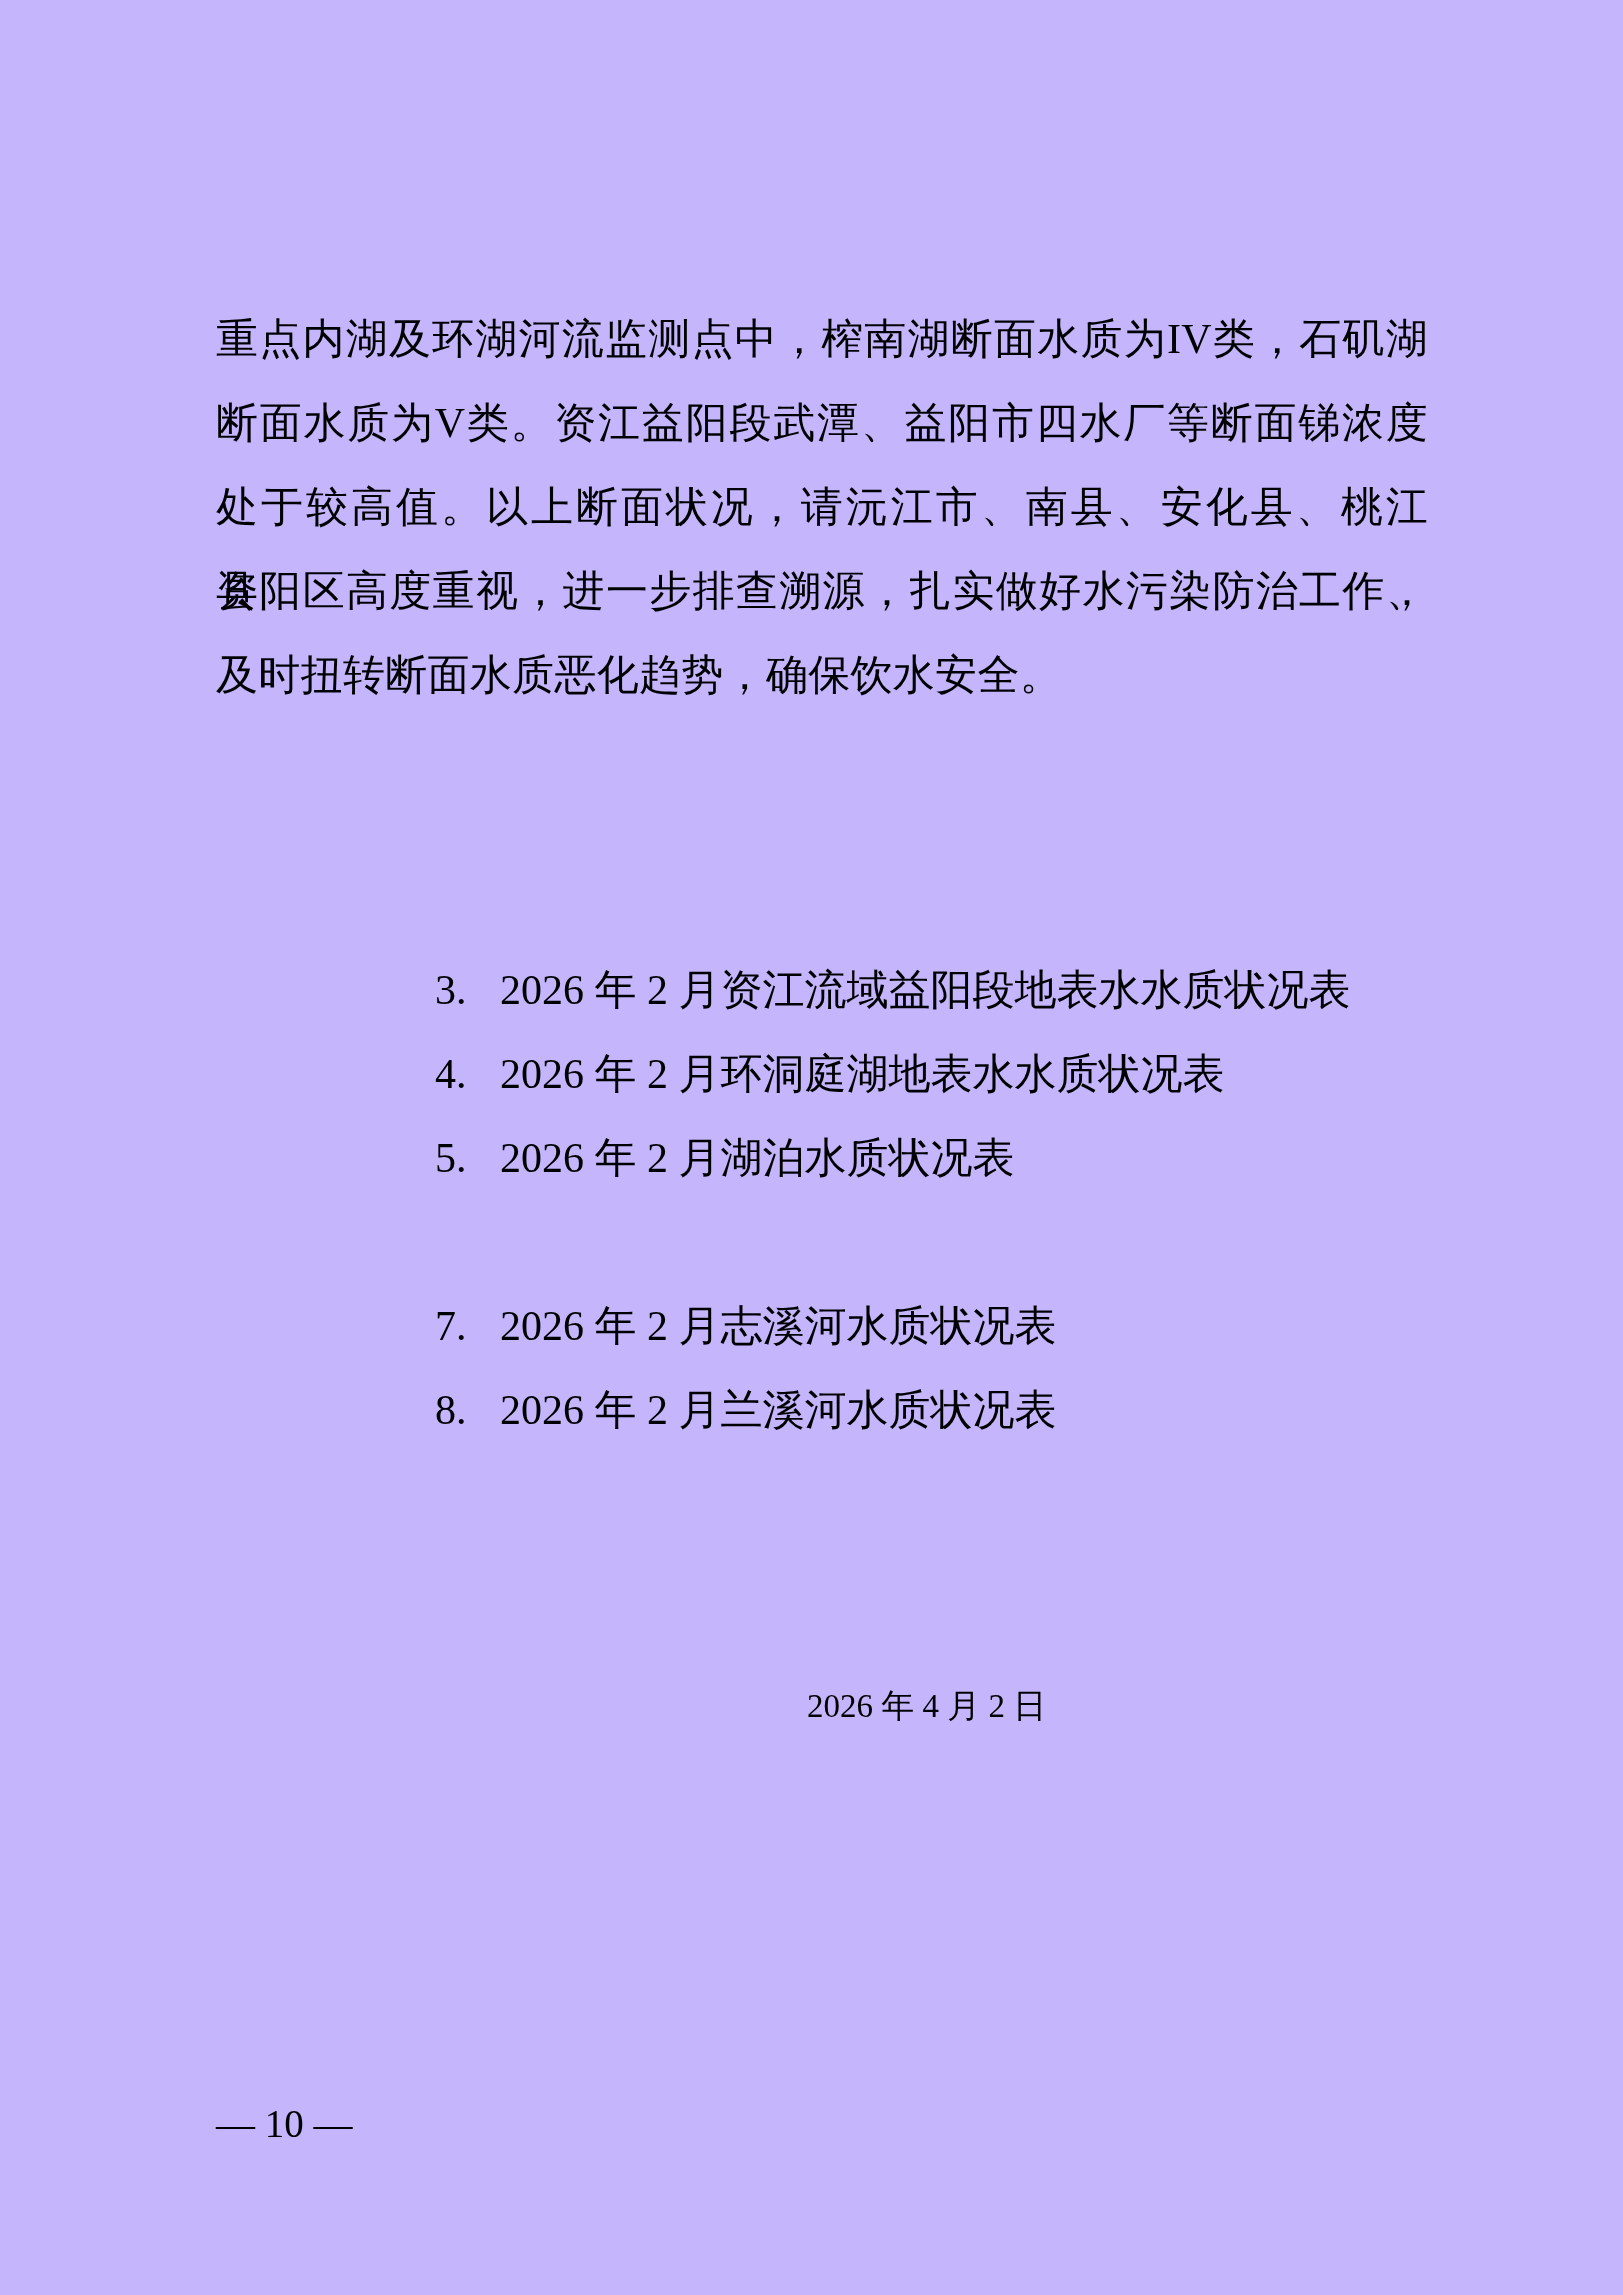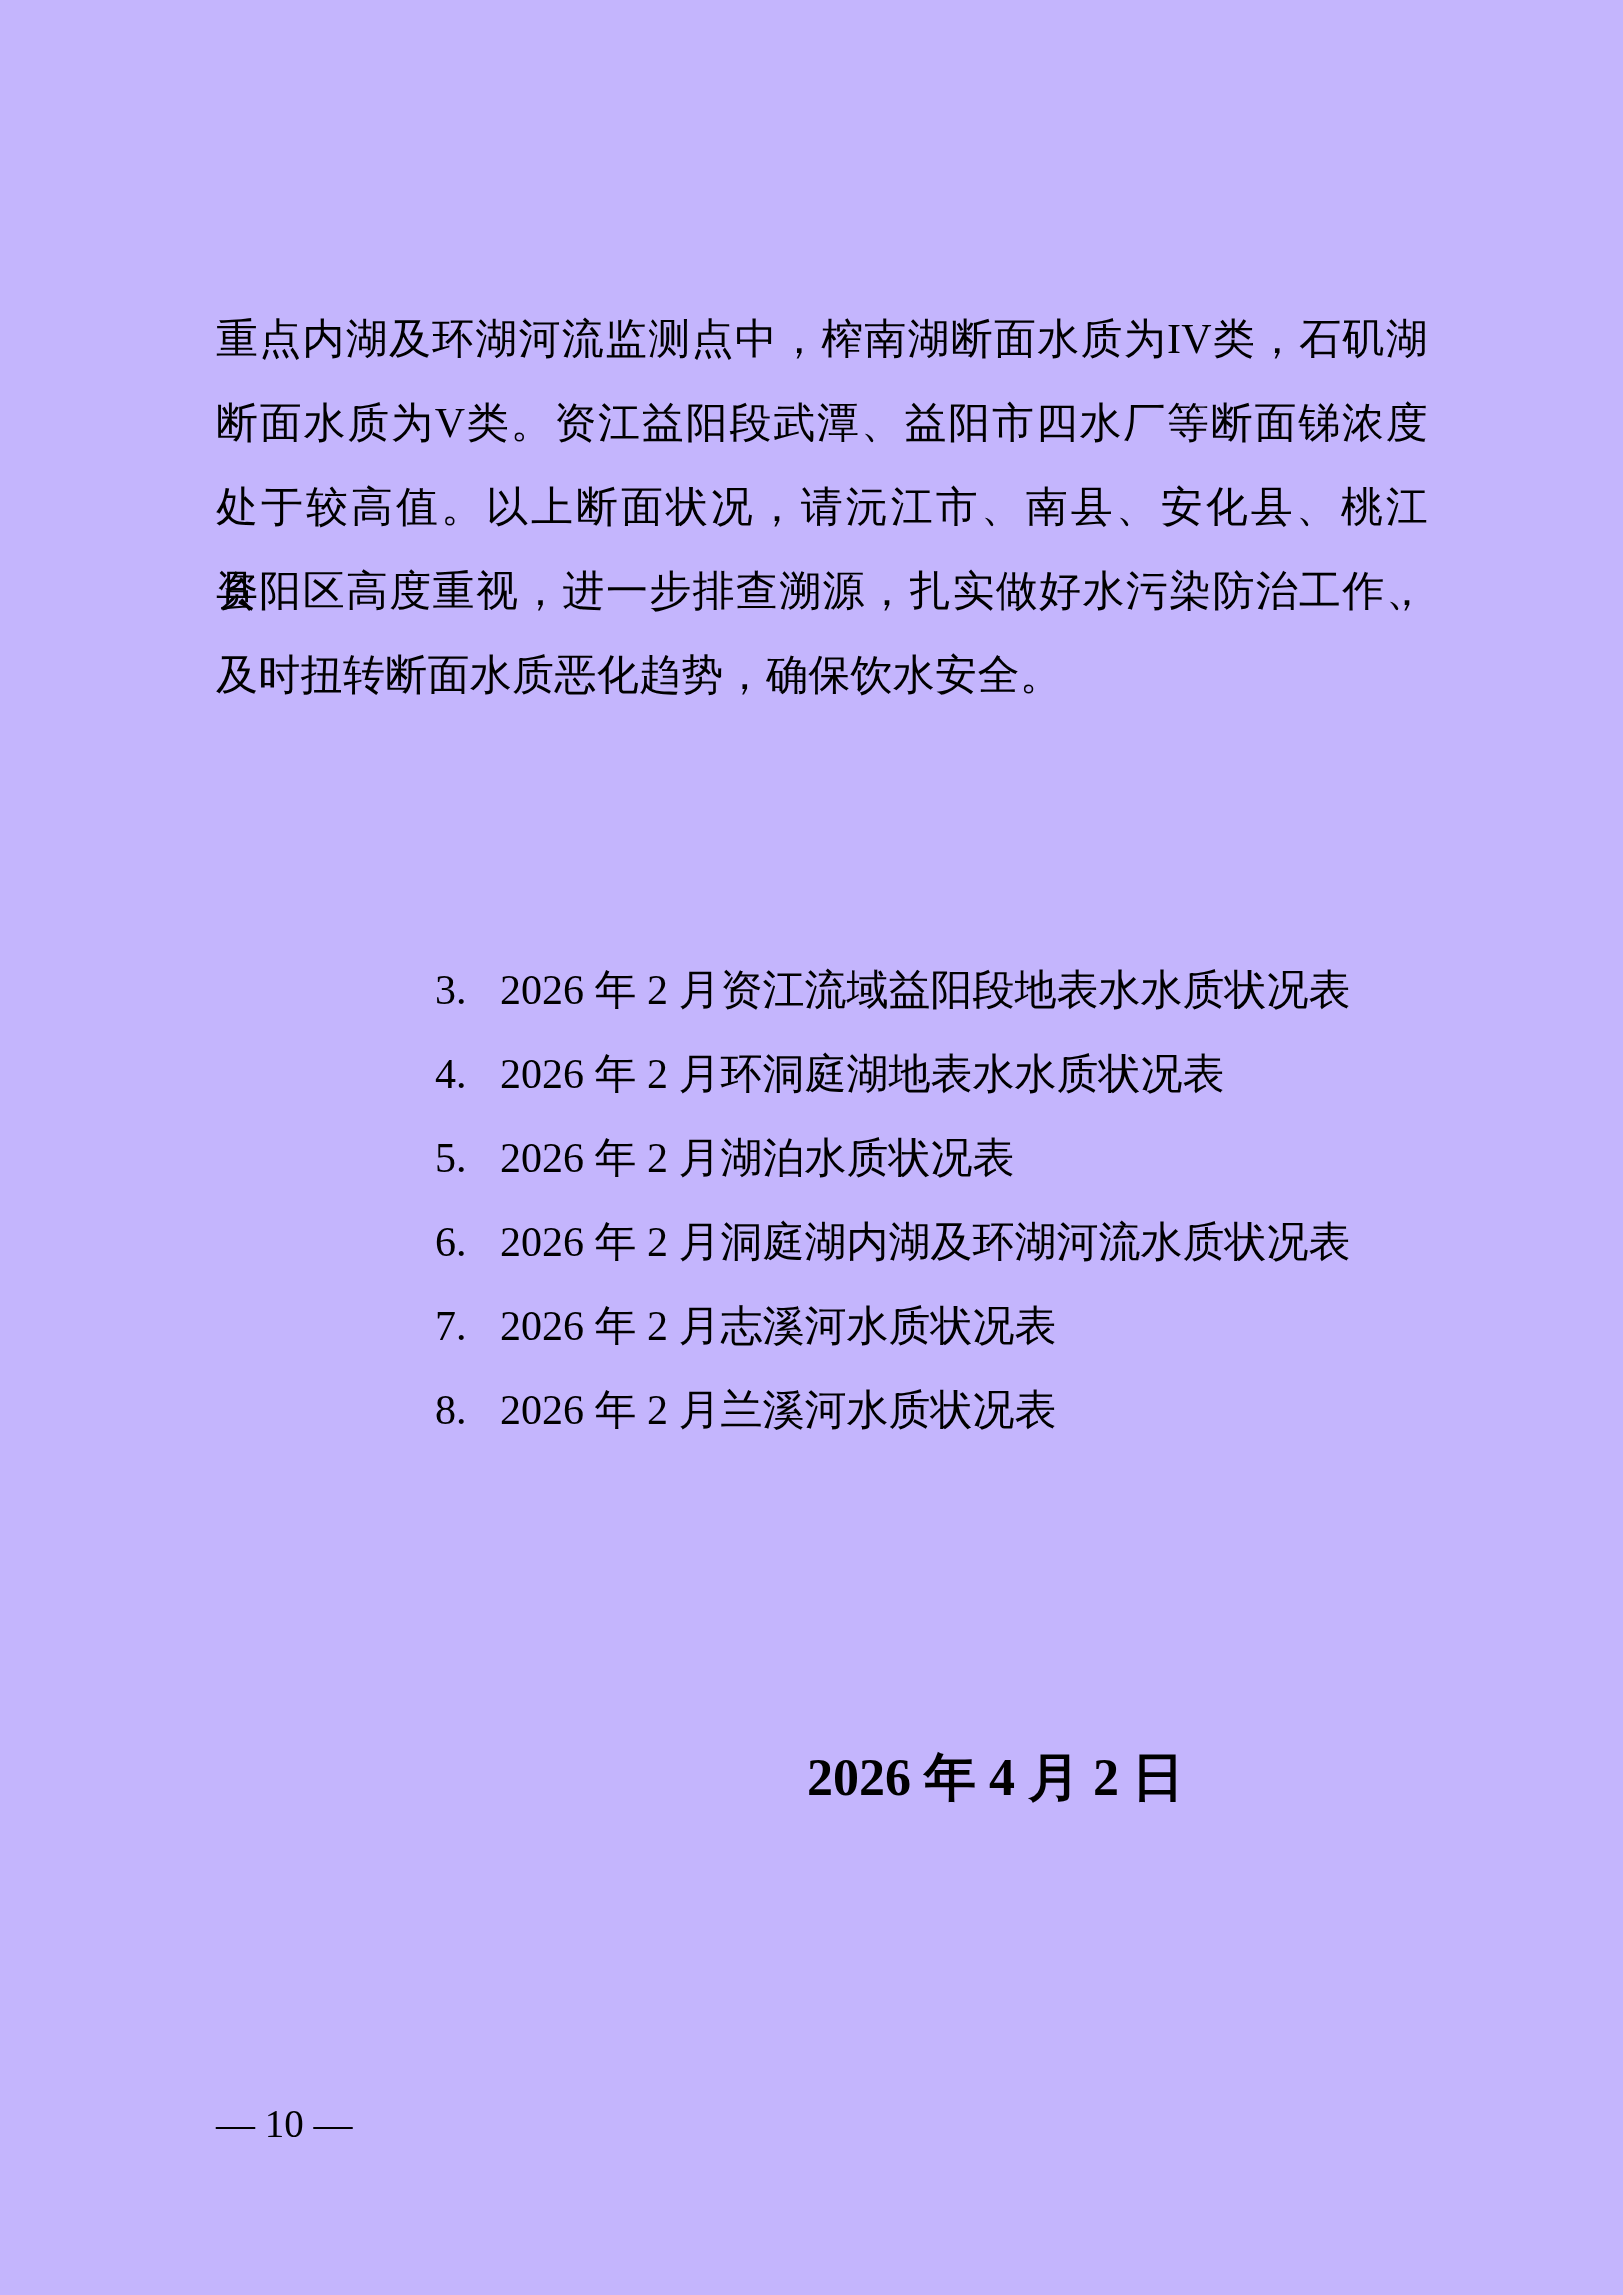--- a/index.html
+++ b/index.html
@@ -62,25 +62,24 @@
     left: 635px;
     top: 1582px;
     font-size: 42px;
     line-height: 84px;
     letter-spacing: 2.1px;
     white-space: nowrap;
   }
   .doc-date {
     position: absolute;
     left: 807px;
-    top: 1736px;
-    font-size: 52px;
+    top: 1664px;
+    font-size: 33px;
     line-height: 84px;
     white-space: nowrap;
-    font-weight: bold;
   }
   
   .page-number {
     position: absolute;
     left: 216px;
     top: 2093px;
     font-size: 39px;
     line-height: 62px;
     white-space: nowrap;
   }
@@ -98,23 +97,20 @@
 
   <div class="att-row" style="top:948px">
     <span class="att-label"></span><span class="att-num">3.</span><span class="att-text">2026 年 2 月资江流域益阳段地表水水质状况表</span>
   </div>
   <div class="att-row" style="top:1032px">
     <span class="att-label"></span><span class="att-num">4.</span><span class="att-text">2026 年 2 月环洞庭湖地表水水质状况表</span>
   </div>
   <div class="att-row" style="top:1116px">
     <span class="att-label"></span><span class="att-num">5.</span><span class="att-text">2026 年 2 月湖泊水质状况表</span>
   </div>
-  <div class="att-row" style="top:1200px">
-    <span class="att-label"></span><span class="att-num">6.</span><span class="att-text">2026 年 2 月洞庭湖内湖及环湖河流水质状况表</span>
-  </div>
   <div class="att-row" style="top:1284px">
     <span class="att-label"></span><span class="att-num">7.</span><span class="att-text">2026 年 2 月志溪河水质状况表</span>
   </div>
   <div class="att-row" style="top:1368px">
     <span class="att-label"></span><span class="att-num">8.</span><span class="att-text">2026 年 2 月兰溪河水质状况表</span>
   </div>
 
   <div class="doc-date">2026 年 4 月 2 日</div>
 
   <div class="page-number">— 10 —</div>

